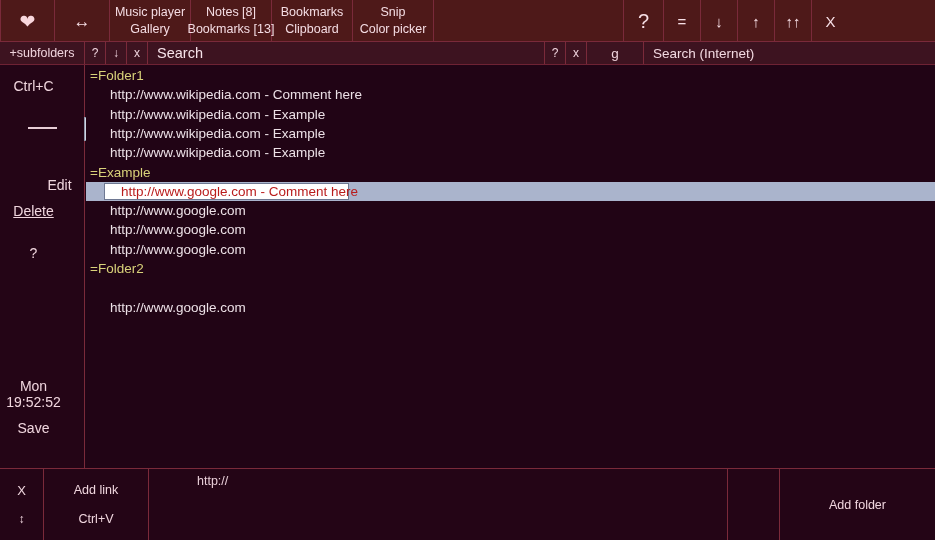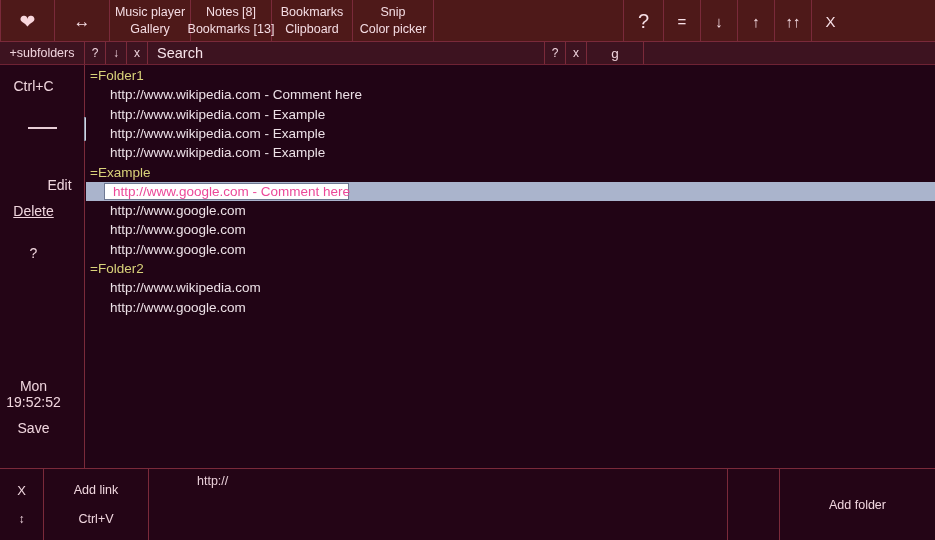--- a/index.html
+++ b/index.html
@@ -134,24 +134,24 @@
     color: #ece0e6;
     padding-left: 24px;
   }
   .row.selected {
     background: #aab4cc;
   }
   .editbox {
     position: absolute; left: 18px; top: 1px;
     width: 245px; height: 17px;
     background: #ffffff;
-    color: #ec4899;
+    color: #b91c1c;
     font-size: 13.5px;
     display: flex; align-items: center;
-    padding-left: 8px;
+    padding-left: 16px;
     border: 1px solid #6e7892;
   }
   .caret {
     display: inline-block;
     width: 1px; height: 13px;
     background: #000;
     margin-left: 6px;
   }
 
   
@@ -259,20 +259,23 @@
     </div>
     <div class="sb-cell sb-mini">
       <span>?</span>
     </div>
     <div class="sb-cell sb-mini">
       <span>x</span>
     </div>
     <div class="sb-cell sb-g">
       <span>g</span>
     </div>
+    <div class="sb-cell sb-isearch">
+      <span>Search (Internet)</span>
+    </div>
   </div>
 
   <div class="sidebar">
     <div class="side-item" style="top:13px;">
       <span>Ctrl+C</span>
     </div>
     <div class="side-dash" style="top:62px;"></div>
     <div class="side-item" style="top:112px;margin-left:26px;">
       <span>Edit</span>
     </div>
@@ -321,23 +324,20 @@
       </div>
       <div class="row link" style="top: 155.4px;">
         <span>http://www.google.com</span>
       </div>
       <div class="row link" style="top: 174.7px;">
         <span>http://www.google.com</span>
       </div>
       <div class="row folder" style="top: 194px;">
         <span>=Folder2</span>
       </div>
-      <div class="row link" style="top: 213.3px;">
-        <span>http://www.wikipedia.com</span>
-      </div>
       <div class="row link" style="top: 232.6px;">
         <span>http://www.google.com</span>
       </div>
     </div>
 
   <div class="bottom">
     <div class="bt-cell bt-close">
       <span class="g1">X</span>
       <span class="g2">↕</span>
     </div>

